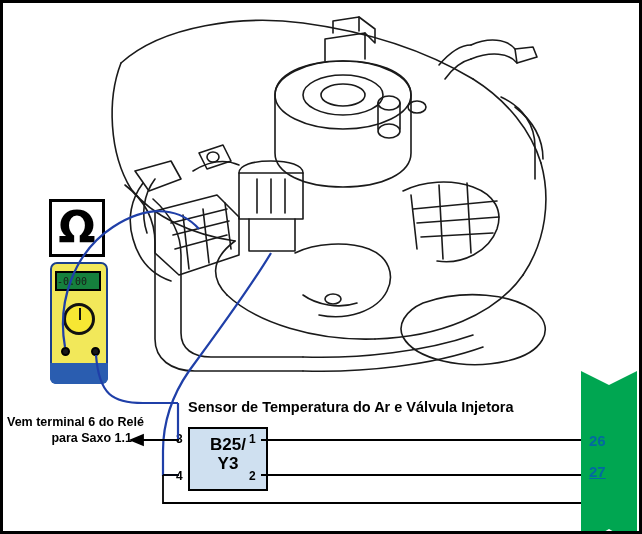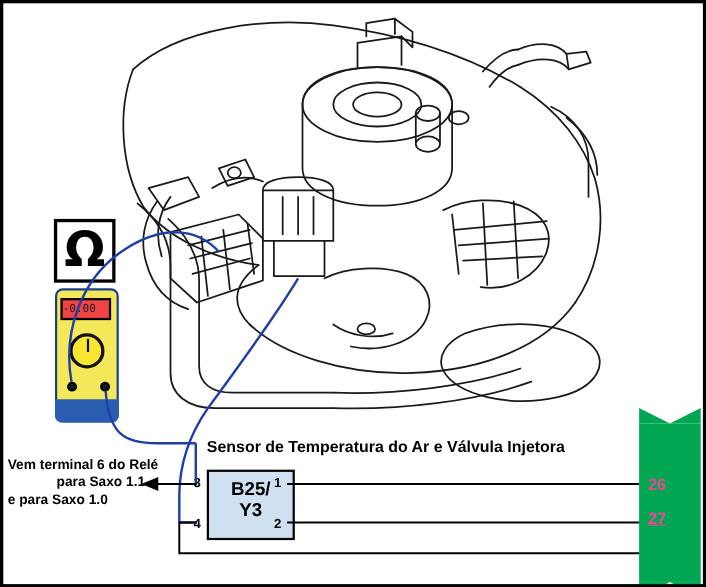--- a/index.html
+++ b/index.html
@@ -54,21 +54,21 @@
     border: 2px solid #1b3f8c;
     border-radius: 7px;
     box-sizing: border-box;
   }
   .meter-screen {
     position: absolute;
     left: 52px;
     top: 268px;
     width: 46px;
     height: 20px;
-    background: #ef4444;
+    background: #15803d;
     border: 2px solid #000000;
     box-sizing: border-box;
     font-family: "DejaVu Sans Mono", monospace;
     font-size: 10px;
     color: #1a1a1a;
     text-align: right;
     line-height: 17px;
     padding-right: 14px;
   }
   .meter-dial {
@@ -199,21 +199,21 @@
     height: 0;
     border-left: 28px solid #00a651;
     border-right: 28px solid #00a651;
     border-top: 14px solid transparent;
   }
   .term {
     position: absolute;
     left: 586px;
     font-size: 15px;
     font-weight: bold;
-    color: #ec4899;
+    color: #0369a1;
     text-align: center;
   }
   .term.t1 { top: 429px; }
   .term.t2 { top: 460px; text-decoration: underline; }
   .term.t3 { top: 505px; margin-top: 28px; }
 
   
   #wiring {
     position: absolute;
     left: 0;
@@ -314,21 +314,20 @@
   <div class="meter-dial"></div>
   <div class="meter-jack j1"></div>
   <div class="meter-jack j2"></div>
   <div class="meter-bottom"></div>
 
   <div id="caption">Sensor de Temperatura do Ar e Válvula Injetora</div>
 
   <div id="left-note">
     <div>Vem terminal 6 do Relé</div>
     <div class="note-indent">para Saxo 1.1</div>
-    <div>e para Saxo 1.0</div>
   </div>
 
   <div id="connector">
     <div class="conn-label">
       <div>B25/</div>
       <div>Y3</div>
     </div>
   </div>
   <div class="pin p3">3</div>
   <div class="pin p4">4</div>

